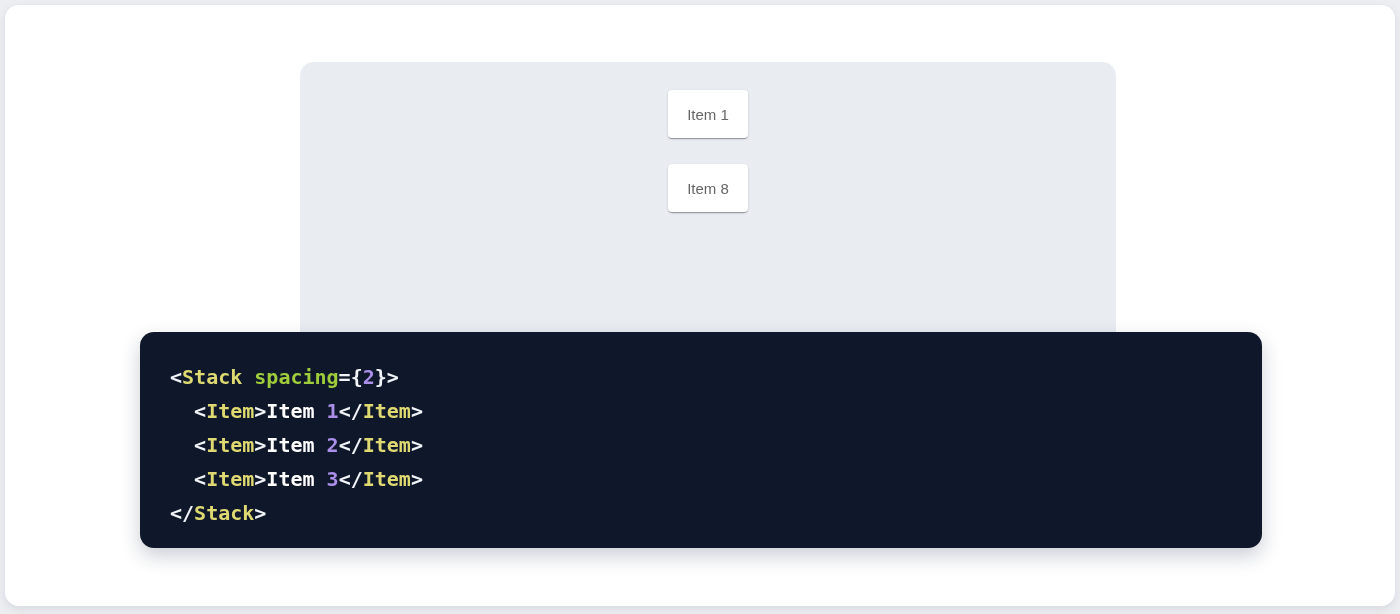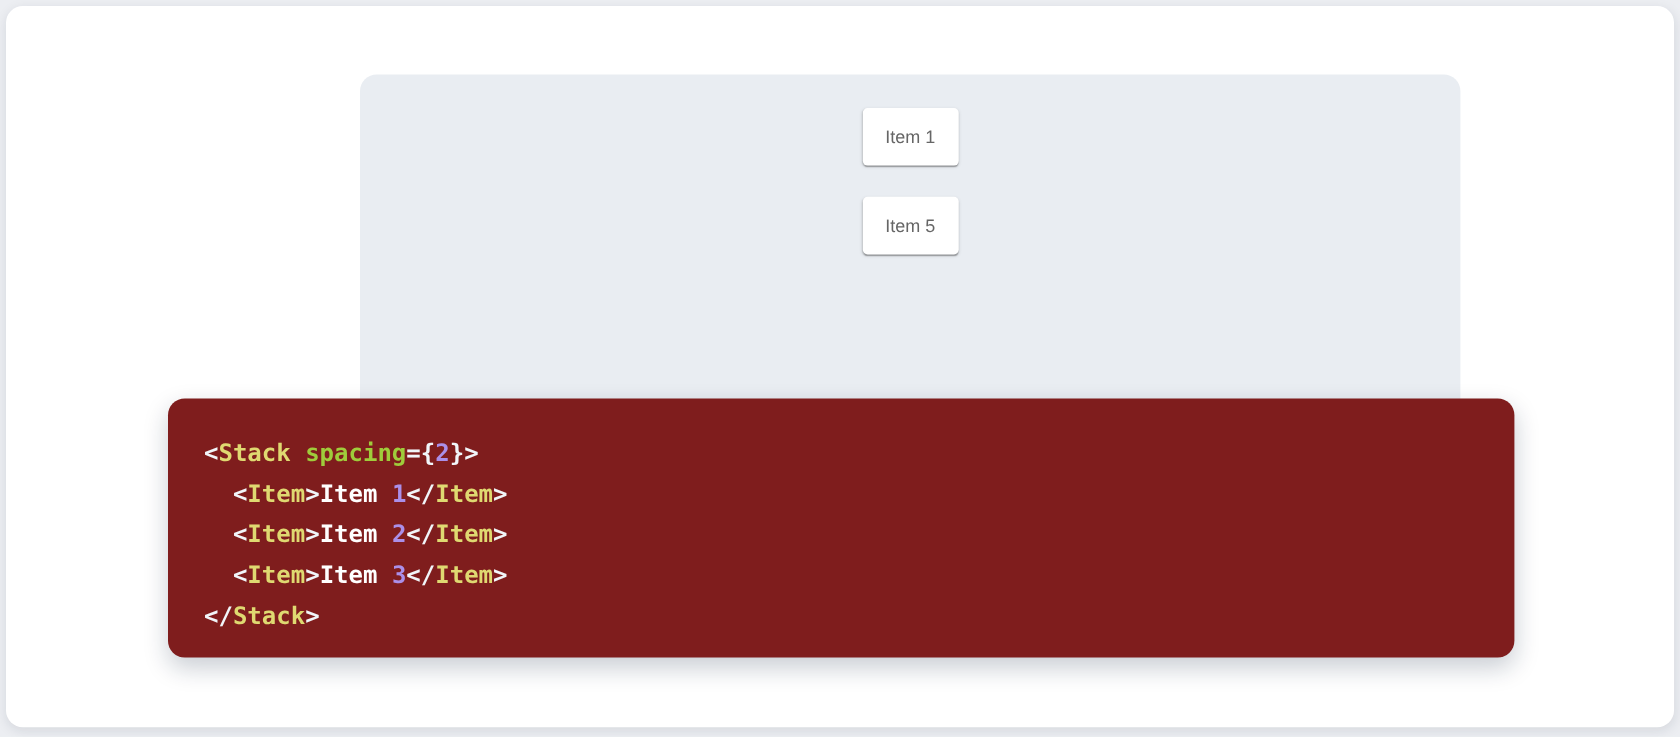--- a/index.html
+++ b/index.html
@@ -13,21 +13,21 @@
   .frame {
     position: absolute;
     left: 5px; top: 5px; right: 5px; bottom: 8px;
     background: #ffffff;
     border-radius: 14px;
     box-shadow: 0 3px 10px rgba(20, 30, 50, 0.10);
   }
   .demo-panel {
     position: absolute;
     left: 295px; top: 57px;
-    width: 917px; height: 345px;
+    width: 816px; height: 345px;
     background: #e9edf2;
     border-radius: 14px;
     z-index: 1;
   }
   .stack {
     display: flex;
     flex-direction: column;
     align-items: center;
     padding-top: 28px;
     gap: 26px;
@@ -42,21 +42,21 @@
     display: flex;
     align-items: center;
     justify-content: center;
     font-size: 15px;
     color: #666666;
   }
   .code-block {
     position: absolute;
     left: 135px; top: 327px;
     width: 1122px; height: 216px;
-    background: #7f1d1d;
+    background: #0f172a;
     border-radius: 14px;
     padding: 28px 30px;
     box-shadow: 0 8px 20px rgba(15, 30, 60, 0.22);
     z-index: 2;
     overflow: hidden;
   }
   .code-block code { display: block; }
   .code-line {
     font-family: "DejaVu Sans Mono", "Liberation Mono", monospace;
     font-size: 20px;
@@ -74,20 +74,20 @@
 <body>
 
 <div class="frame">
 
   <div class="demo-panel">
     <div class="stack">
       <div class="stack-item">
         <span>Item 1</span>
       </div>
       <div class="stack-item">
-        <span>Item 5</span>
+        <span>Item 8</span>
       </div>
     </div>
   </div>
 
   <pre class="code-block"><code id="code-content"><div class="code-line"><span class="tok-punc">&lt;</span><span class="tok-tag">Stack</span><span class="tok-text"> </span><span class="tok-attr">spacing</span><span class="tok-punc">={</span><span class="tok-num">2</span><span class="tok-punc">}&gt;</span></div><div class="code-line"><span class="tok-text">  </span><span class="tok-punc">&lt;</span><span class="tok-tag">Item</span><span class="tok-punc">&gt;</span><span class="tok-text">Item </span><span class="tok-num">1</span><span class="tok-punc">&lt;/</span><span class="tok-tag">Item</span><span class="tok-punc">&gt;</span></div><div class="code-line"><span class="tok-text">  </span><span class="tok-punc">&lt;</span><span class="tok-tag">Item</span><span class="tok-punc">&gt;</span><span class="tok-text">Item </span><span class="tok-num">2</span><span class="tok-punc">&lt;/</span><span class="tok-tag">Item</span><span class="tok-punc">&gt;</span></div><div class="code-line"><span class="tok-text">  </span><span class="tok-punc">&lt;</span><span class="tok-tag">Item</span><span class="tok-punc">&gt;</span><span class="tok-text">Item </span><span class="tok-num">3</span><span class="tok-punc">&lt;/</span><span class="tok-tag">Item</span><span class="tok-punc">&gt;</span></div><div class="code-line"><span class="tok-punc">&lt;/</span><span class="tok-tag">Stack</span><span class="tok-punc">&gt;</span></div></code></pre>
 
 </div>
 
 </body></html>

